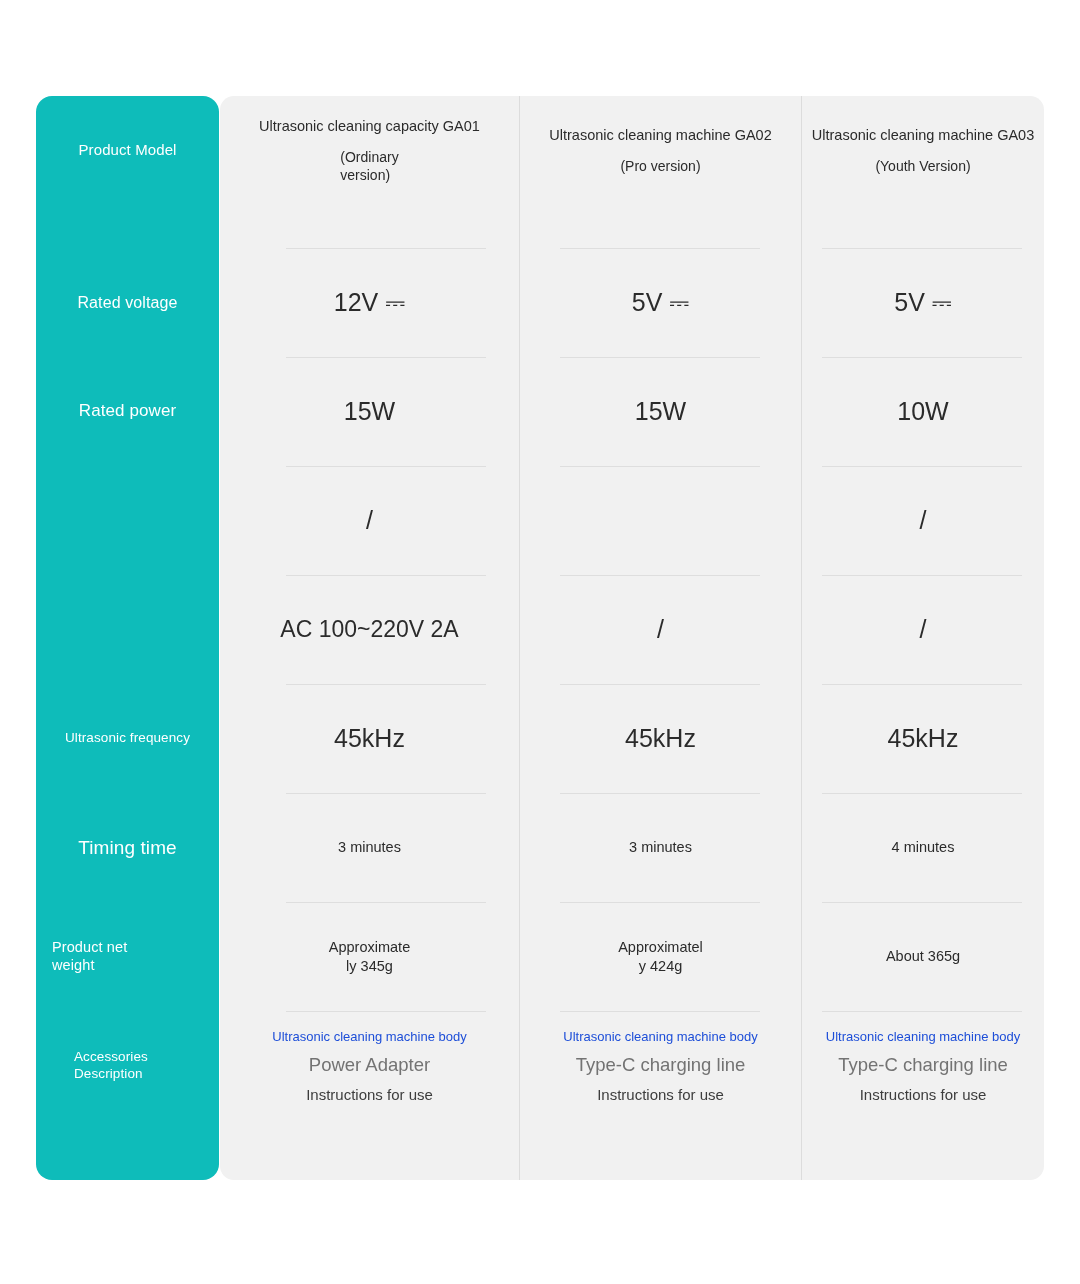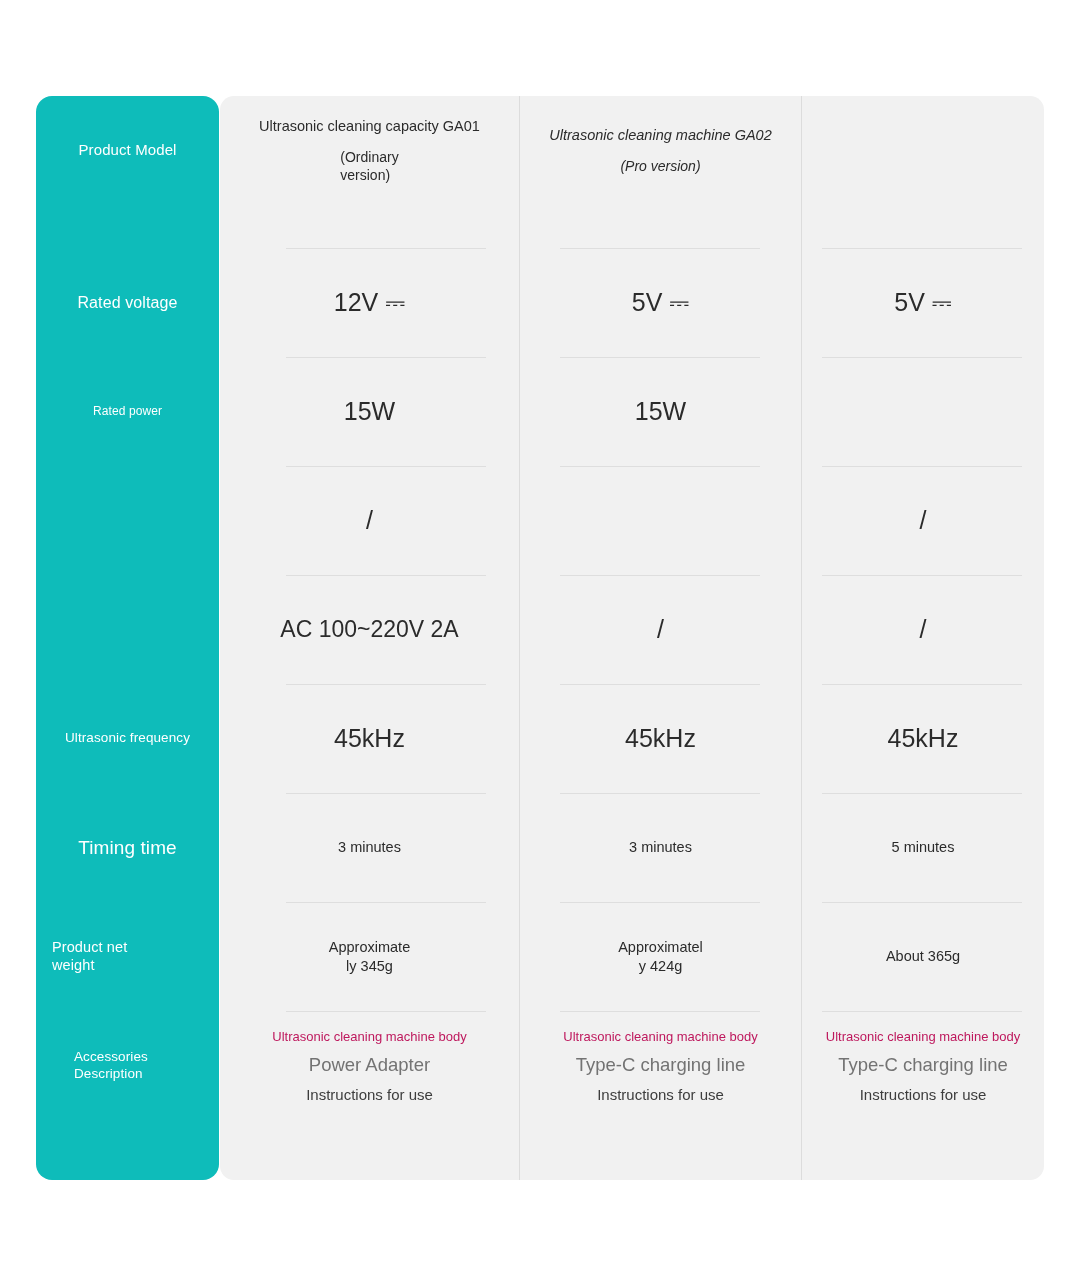--- a/index.html
+++ b/index.html
@@ -116,21 +116,21 @@
   }
 
   
   .v-big     { font-size: 25px; }
   .v-mid     { font-size: 23px; }
   .v-small   { font-size: 14.5px; color: #3a3a3a; }
   .v-slash   { font-size: 25px; }
   .v-model   { font-size: 14.5px; color: #3b3b3b; }
   .v-sub     { font-size: 14px; color: #3b3b3b; }
 
-  .acc-top   { font-size: 13px;   color: #be185d; }
+  .acc-top   { font-size: 13px;   color: #1d4ed8; }
   .acc-main  { font-size: 18.5px; color: #737373; }
   .acc-bot   { font-size: 15px;   color: #3d3d3d; }
   .acc-stack { display: flex; flex-direction: column; align-items: center; }
   .acc-stack > div { margin: 5px 0; }
 
   .model-stack { display: flex; flex-direction: column; align-items: center; }
   .model-sub-wrap { width: 100%; display: flex; justify-content: center; }
   .model-sub-inner { text-align: left; }
 </style>
 </head>
@@ -141,21 +141,21 @@
   <div class="panel"></div>
 
   <div class="rail" id="rail">
       <div class="rail-cell" style="top: 0px; height: 109px;">
         <div class="rail-label" style="font-size: 15px; white-space: pre-line;">Product Model</div>
       </div>
       <div class="rail-cell" style="top: 152px; height: 109px;">
         <div class="rail-label" style="font-size: 16px; white-space: pre-line;">Rated voltage</div>
       </div>
       <div class="rail-cell" style="top: 261px; height: 109px;">
-        <div class="rail-label" style="font-size: 12px; white-space: pre-line;">Rated power</div>
+        <div class="rail-label" style="font-size: 17px; white-space: pre-line;">Rated power</div>
       </div>
       <div class="rail-cell" style="top: 588px; height: 109px;">
         <div class="rail-label" style="font-size: 13.5px; white-space: pre-line;">Ultrasonic frequency</div>
       </div>
       <div class="rail-cell" style="top: 697px; height: 109px;">
         <div class="rail-label" style="font-size: 19px; white-space: pre-line;">Timing time</div>
       </div>
       <div class="rail-cell align-left" style="top: 806px; height: 109px; padding-left: 16px;">
         <div class="rail-label" style="font-size: 14.5px; white-space: pre-line;">Product net
 weight</div>
@@ -203,21 +203,21 @@
         </div>
         <div class="cell" style="top: 915px; height: 109px;">
           <div class="acc-stack">
             <div class="acc-top">Ultrasonic cleaning machine body</div>
             <div class="acc-main">Power Adapter</div>
             <div class="acc-bot">Instructions for use</div>
           </div>
         </div>
       </div>
     <div class="col c1" id="col1">
-        <div class="cell" style="top: 0px; height: 109px; font-style: italic;">
+        <div class="cell" style="top: 0px; height: 109px;">
           <div class="model-stack">
             <div class="val v-model" style="margin-bottom: 14px;">Ultrasonic cleaning machine GA02</div>
             <div class="model-sub-wrap">
               <div class="val v-sub model-sub-inner" style="text-align: center;">(Pro version)</div>
             </div>
           </div>
         </div>
         <div class="cell" style="top: 152px; height: 109px;">
           <div class="val v-big">5V ⎓</div>
         </div>
@@ -239,34 +239,45 @@
         </div>
         <div class="cell" style="top: 915px; height: 109px;">
           <div class="acc-stack">
             <div class="acc-top">Ultrasonic cleaning machine body</div>
             <div class="acc-main">Type-C charging line</div>
             <div class="acc-bot">Instructions for use</div>
           </div>
         </div>
       </div>
     <div class="col c2" id="col2">
+        <div class="cell" style="top: 0px; height: 109px;">
+          <div class="model-stack">
+            <div class="val v-model" style="margin-bottom: 14px;">Ultrasonic cleaning machine GA03</div>
+            <div class="model-sub-wrap">
+              <div class="val v-sub model-sub-inner" style="text-align: center;">(Youth Version)</div>
+            </div>
+          </div>
+        </div>
         <div class="cell" style="top: 152px; height: 109px;">
           <div class="val v-big">5V ⎓</div>
         </div>
+        <div class="cell" style="top: 261px; height: 109px;">
+          <div class="val v-big">10W</div>
+        </div>
         <div class="cell" style="top: 370px; height: 109px;">
           <div class="val v-slash">/</div>
         </div>
         <div class="cell" style="top: 479px; height: 109px;">
           <div class="val v-slash">/</div>
         </div>
         <div class="cell" style="top: 588px; height: 109px;">
           <div class="val v-big">45kHz</div>
         </div>
         <div class="cell" style="top: 697px; height: 109px;">
-          <div class="val v-small">5 minutes</div>
+          <div class="val v-small">4 minutes</div>
         </div>
         <div class="cell" style="top: 806px; height: 109px;">
           <div class="val v-small">About 365g</div>
         </div>
         <div class="cell" style="top: 915px; height: 109px;">
           <div class="acc-stack">
             <div class="acc-top">Ultrasonic cleaning machine body</div>
             <div class="acc-main">Type-C charging line</div>
             <div class="acc-bot">Instructions for use</div>
           </div>

